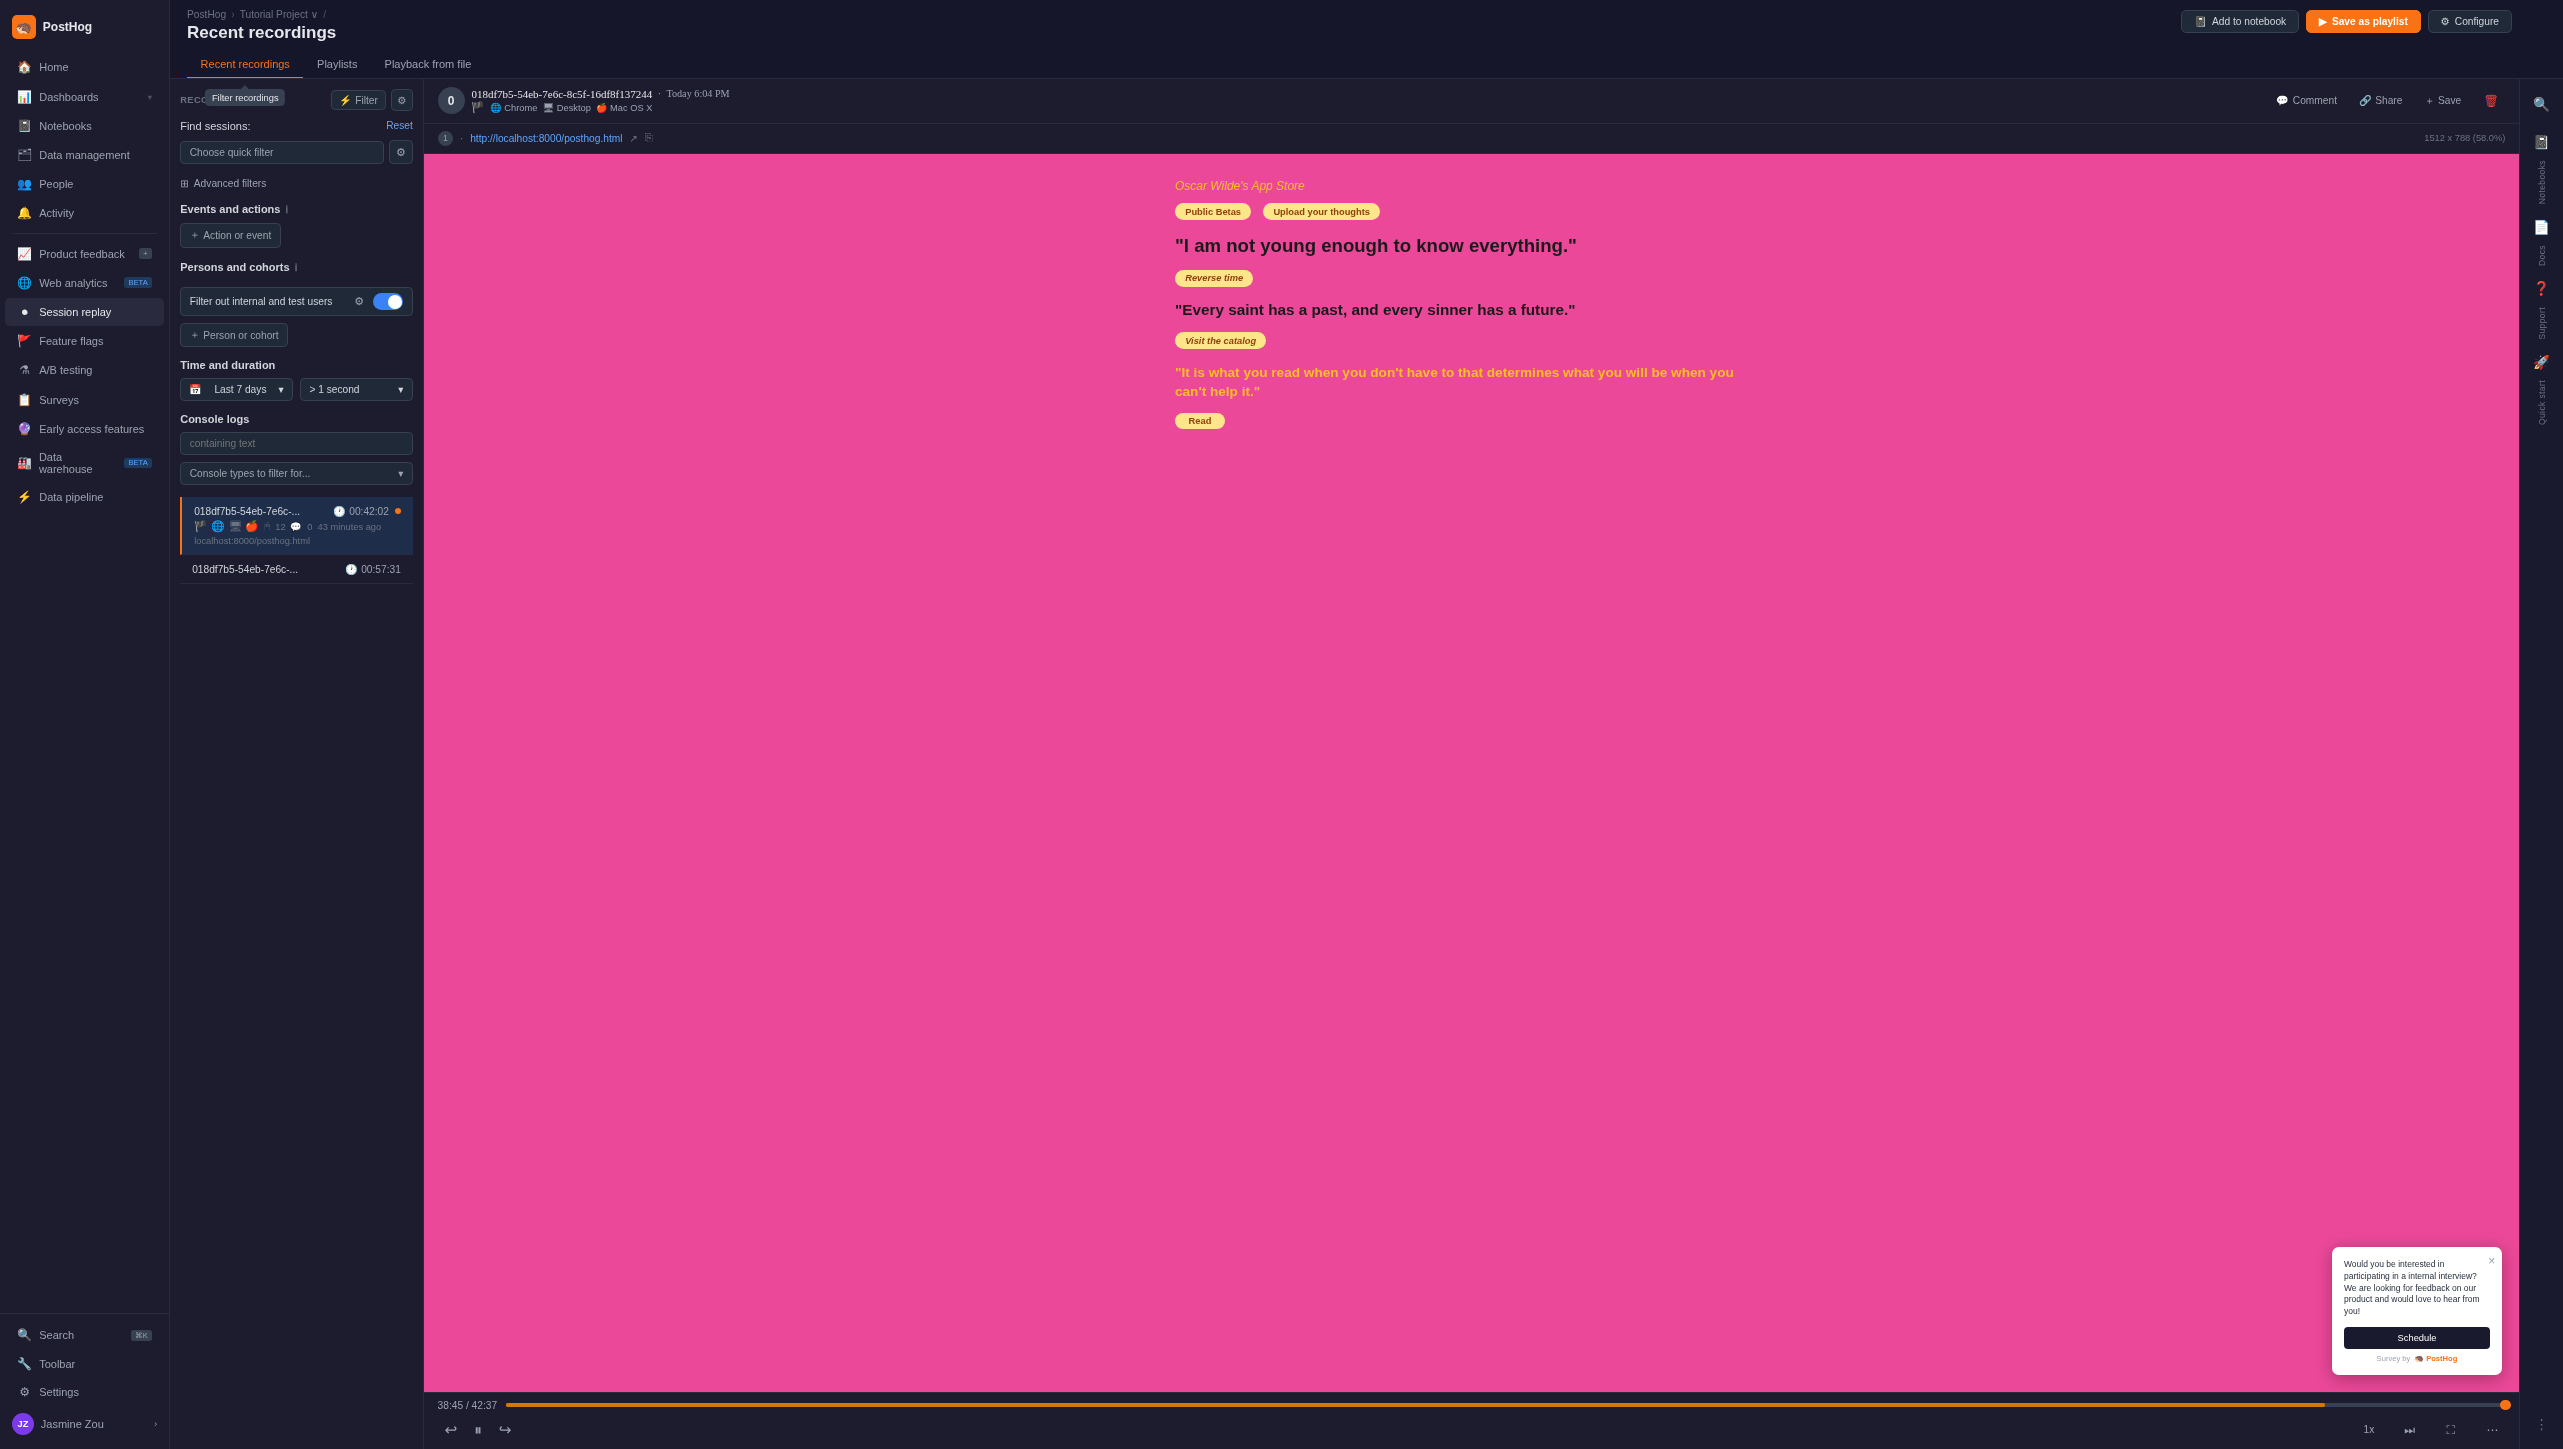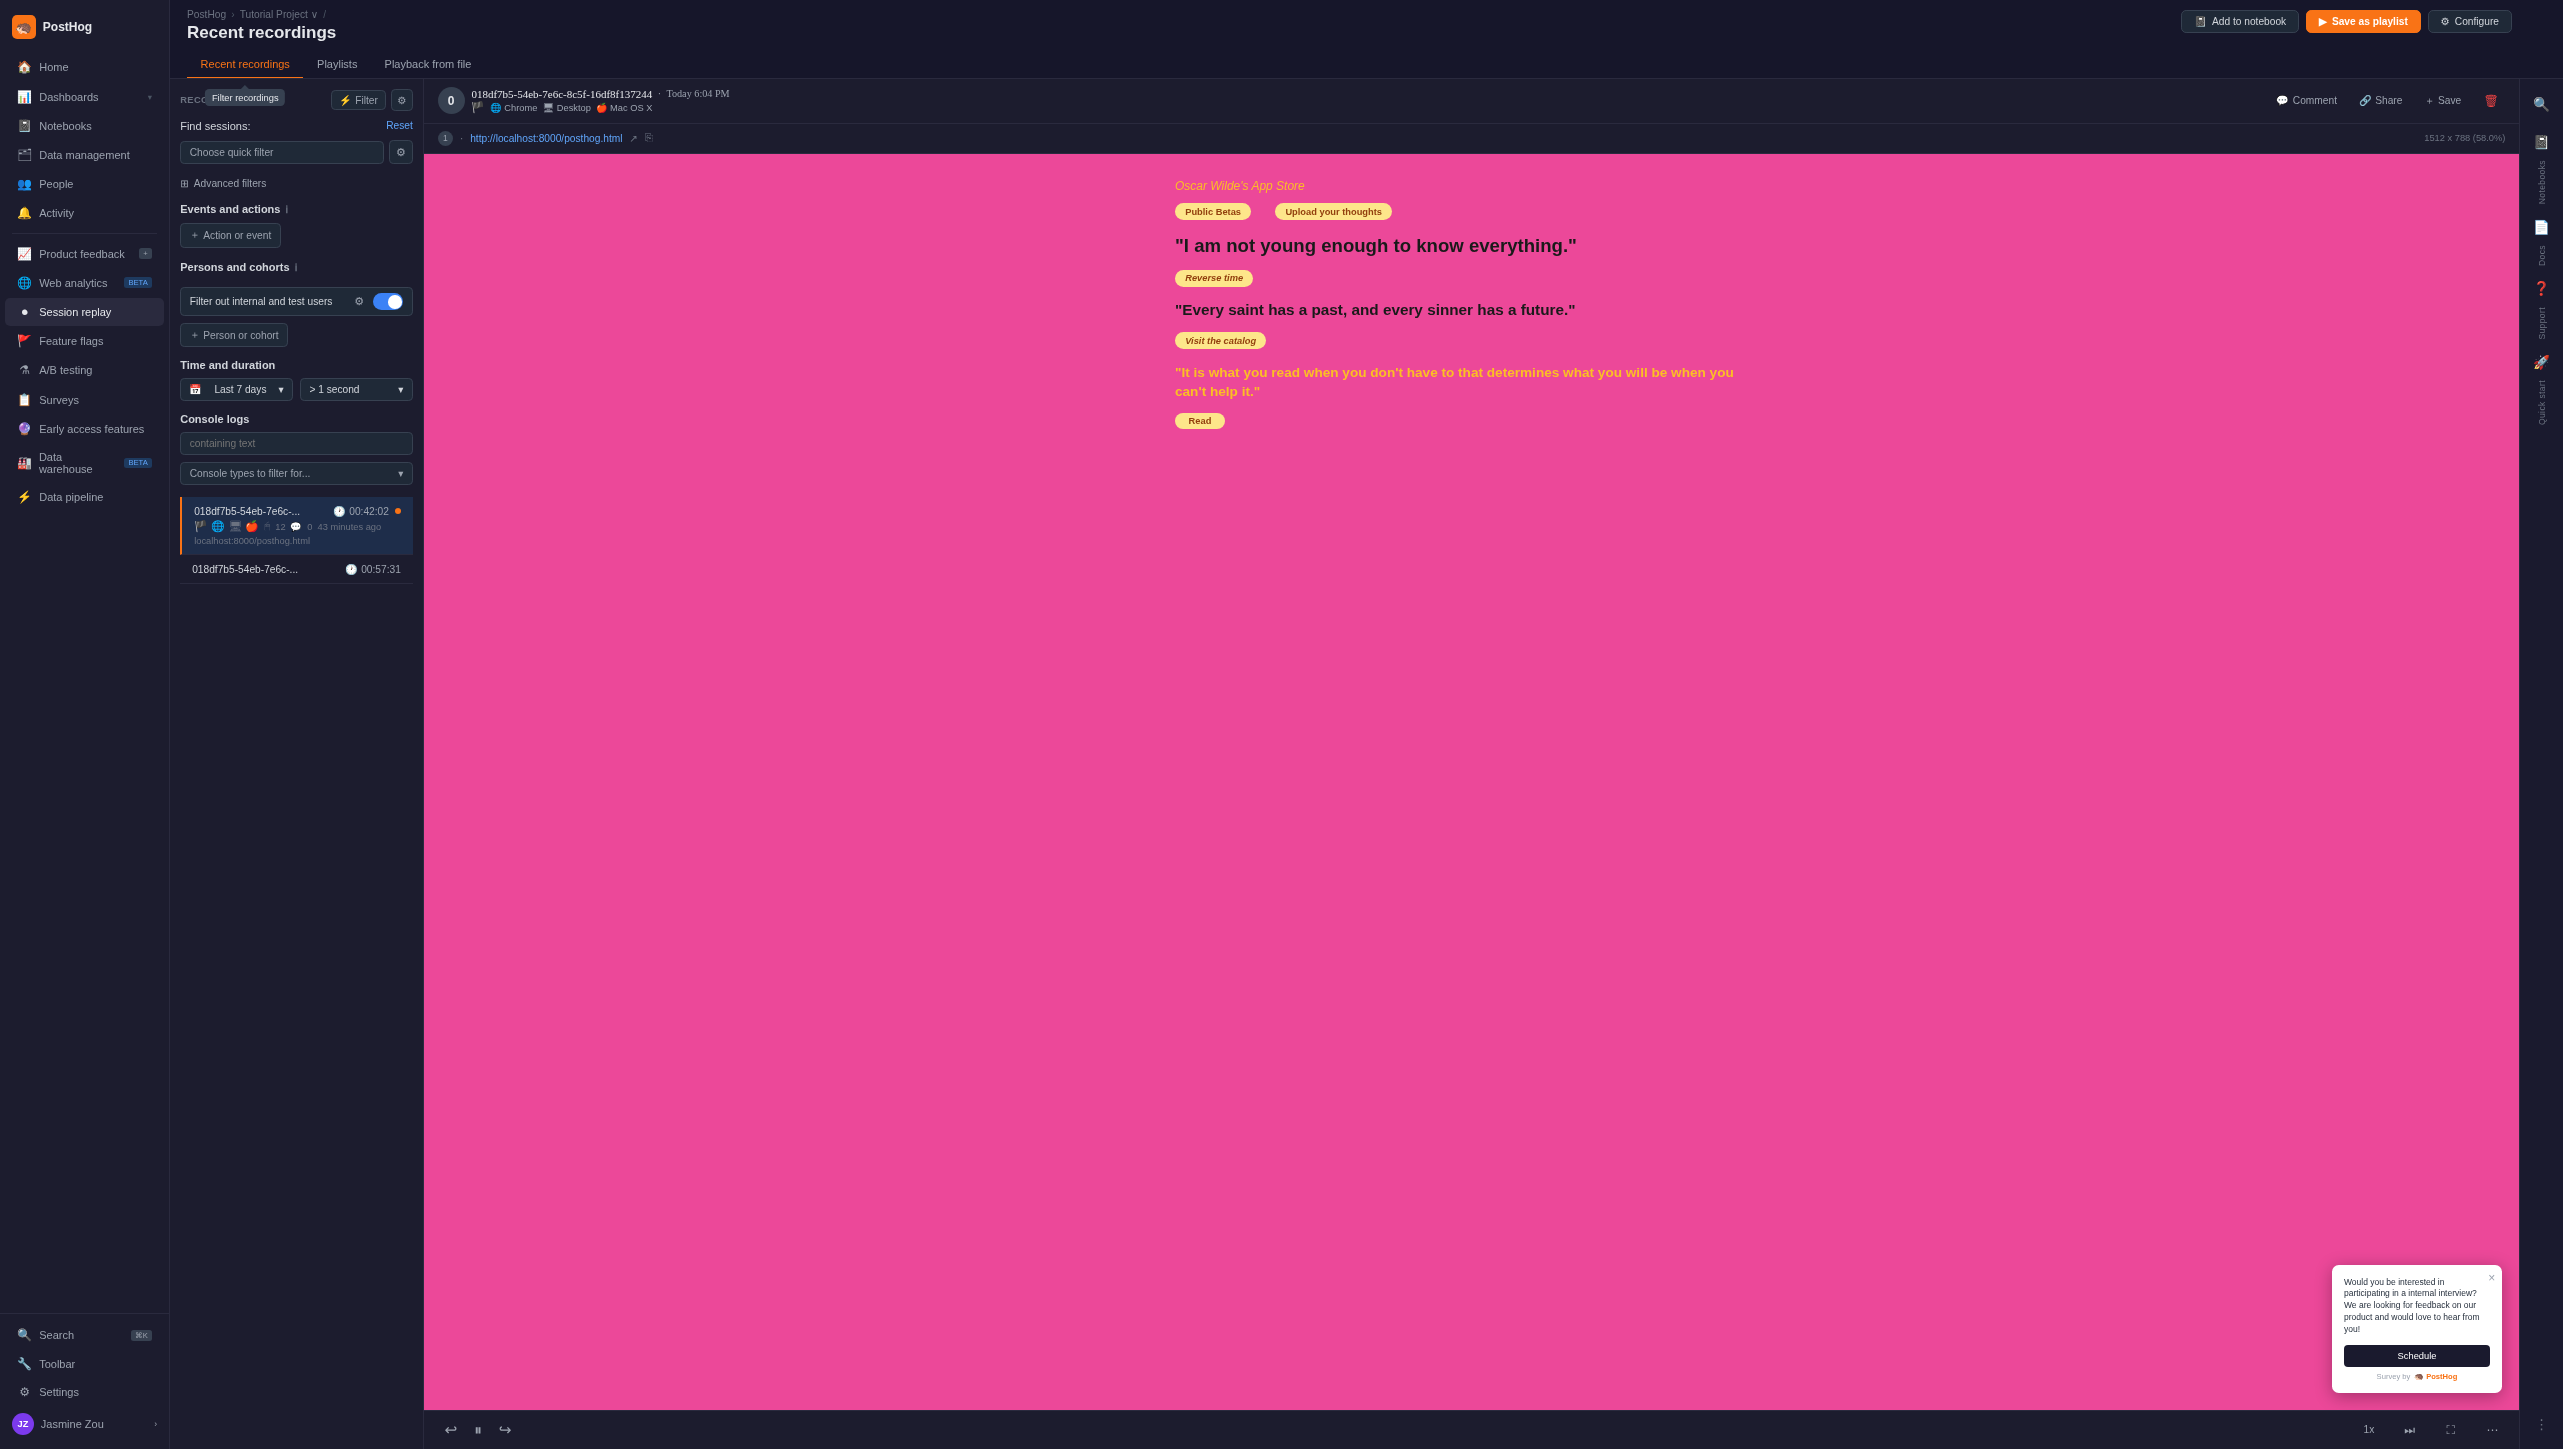--- a/index.html
+++ b/index.html
@@ -523,21 +523,21 @@
     .app-preview {
       width: 100%;
       max-width: 593px;
     }
     .app-store-title {
       color: #fbbf24;
       font-size: 12px;
       font-style: italic;
       margin-bottom: 10.2px;
     }
-    .pill-row { display: flex; gap: 24px; margin-bottom: 13.6px; }
+    .pill-row { display: flex; gap: 12px; margin-bottom: 13.6px; }
     .pill {
       background: #fde68a;
       color: #92400e;
       padding: 3.4px 10.2px;
       border-radius: 17px;
       font-size: 9.3px;
       font-weight: 600;
     }
     .quote1 {
       color: #1a1a1a;
@@ -1092,20 +1092,29 @@
           <span class="survey-close">×</span>
           <div class="survey-text">Would you be interested in participating in a internal interview? We are looking for feedback on our product and would love to hear from you!</div>
           <button class="survey-btn">Schedule</button>
           <div class="survey-footer">
             Survey by &nbsp;<span class="posthog-logo-text">🦔 PostHog</span>
           </div>
         </div>
       </div>
 
       <div class="player-controls">
+        <div class="progress-row">
+          <span class="time-label">
+            <span>38:45</span> / <span>42:37</span>
+          </span>
+          <div class="progress-bar">
+            <div class="progress-fill"></div>
+            <div class="progress-thumb"></div>
+          </div>
+        </div>
         <div class="controls-row">
           <div class="ctrl-main">
             <button class="ctrl-btn" title="Rewind">↩</button>
             <button class="ctrl-btn" title="Pause">⏸</button>
             <button class="ctrl-btn" title="Skip forward">↪</button>
           </div>
           <div class="ctrl-right">
             <button class="speed-btn">1x</button>
             <button class="ctrl-btn" title="Skip inactivity" style="font-size:12px;">⏭</button>
             <button class="ctrl-btn" title="Fullscreen" style="font-size:12px;">⛶</button>

